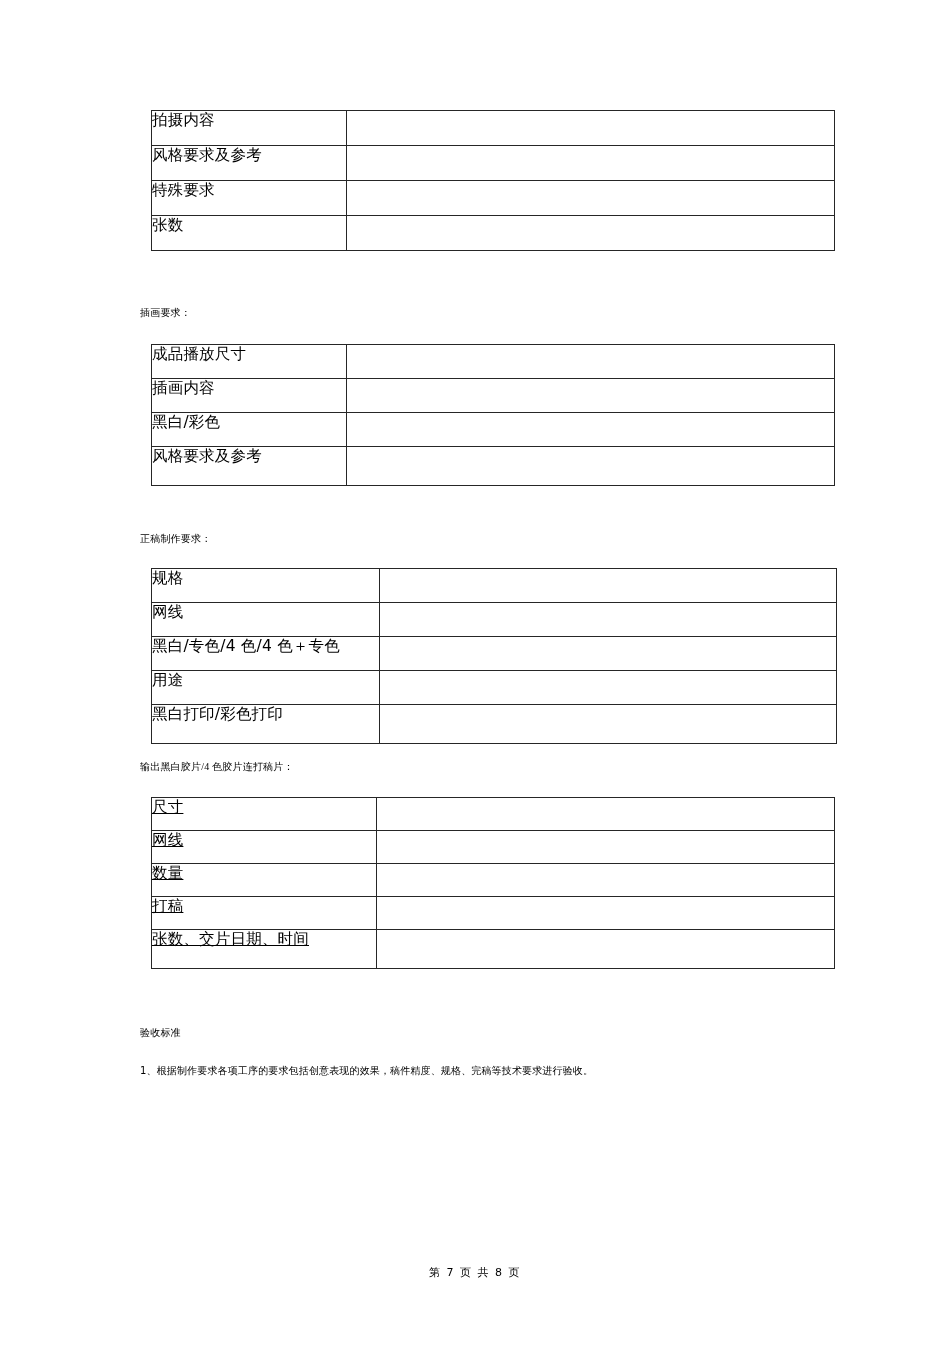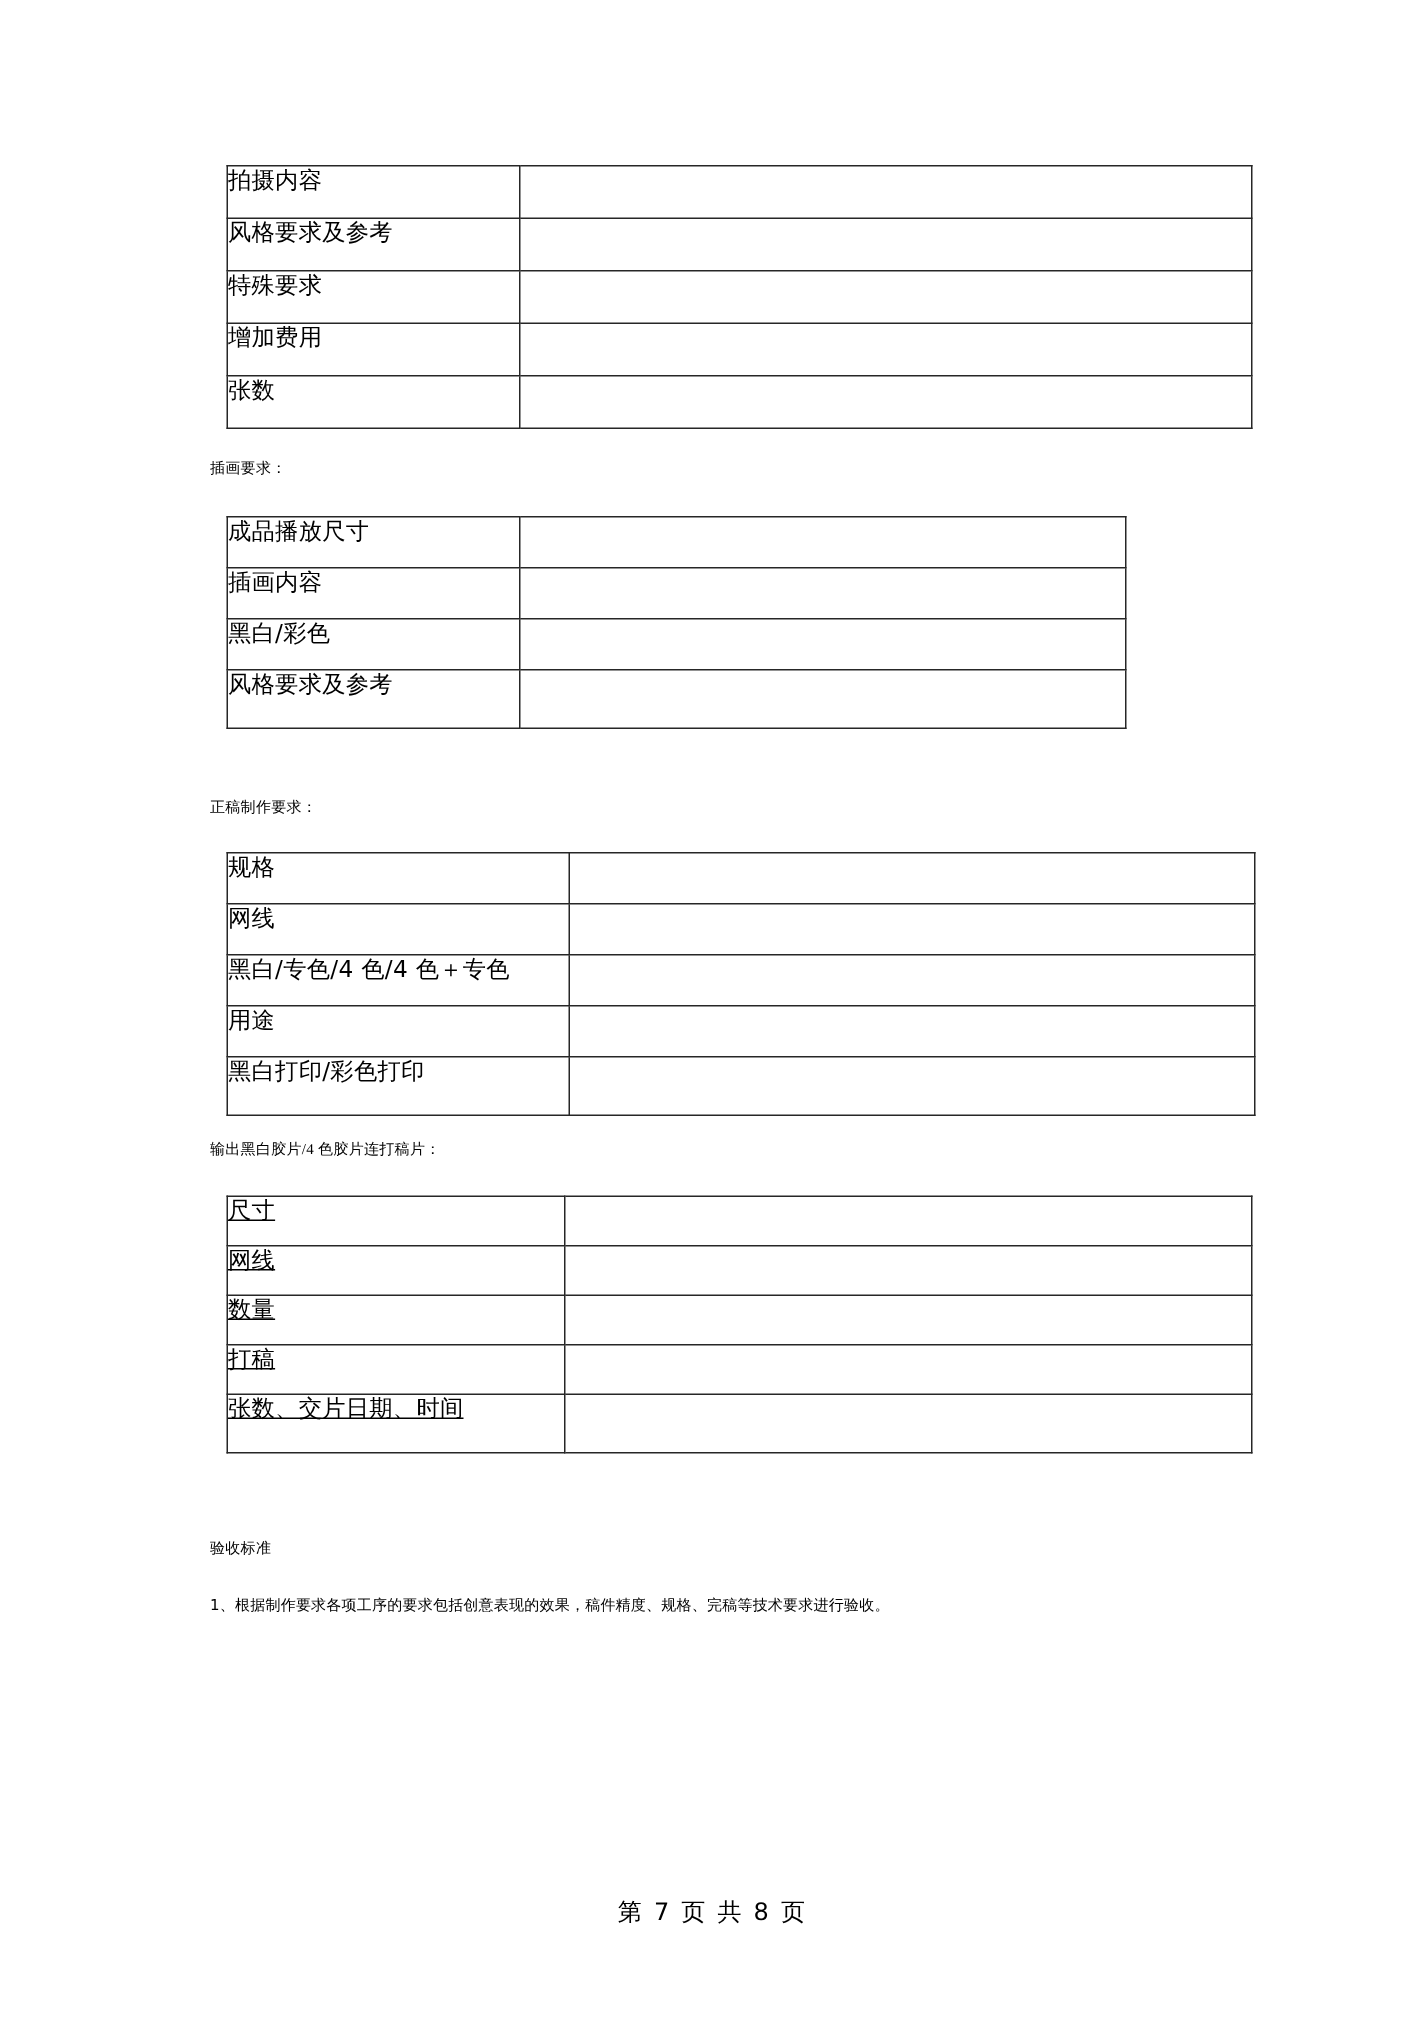--- a/index.html
+++ b/index.html
@@ -73,21 +73,21 @@
     font-size: 10px;
     line-height: 36px;
     letter-spacing: 0.15px;
     text-align: justify;
   }
 
   .footer {
     position: absolute;
     width: 100%;
     text-align: center;
-    font-size: 16px;
+    font-size: 11px;
     letter-spacing: 1.5px;
   }
 </style>
 </head>
 <body>
 
 <div class="page">
 
   <div class="block" style="left:135px; top:110px; width:684px;">
     <table class="form-table">
@@ -102,34 +102,30 @@
         </tr>
         <tr>
           <td class="label-cell" style="height:34px">风格要求及参考</td>
           <td class="value-cell"></td>
         </tr>
         <tr>
           <td class="label-cell" style="height:34px">特殊要求</td>
           <td class="value-cell"></td>
         </tr>
         <tr>
-          <td class="label-cell" style="height:34px">增加费用</td>
-          <td class="value-cell"></td>
-        </tr>
-        <tr>
           <td class="label-cell" style="height:34px">张数</td>
           <td class="value-cell"></td>
         </tr>
       </tbody>
     </table>
   </div>
 
   <div class="text-line" style="left:140px; top:306px;">插画要求：</div>
 
-  <div class="block" style="left:135px; top:344px; width:600px;">
+  <div class="block" style="left:135px; top:344px; width:684px;">
     <table class="form-table">
       <colgroup>
           <col style="width:195px">
           <col>
         </colgroup>
       <tbody>
         <tr>
           <td class="label-cell" style="height:33px">成品播放尺寸</td>
           <td class="value-cell"></td>
         </tr>

